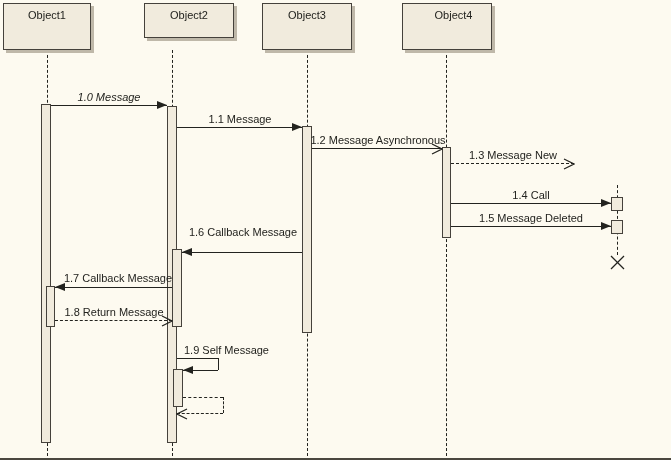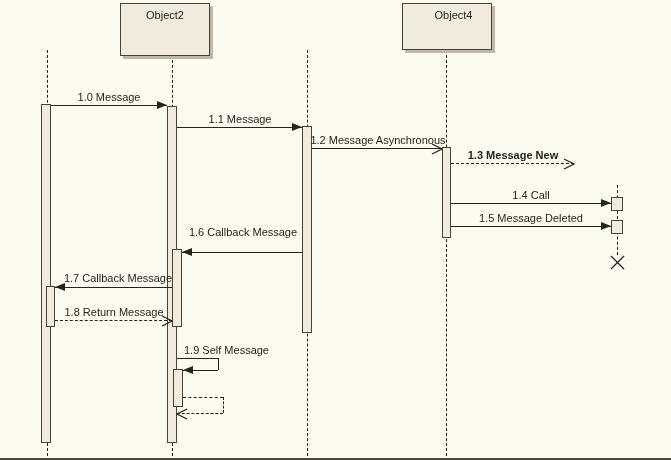--- a/index.html
+++ b/index.html
@@ -48,56 +48,62 @@
 <body>
 
 <div id="canvas">
 
   <div class="lifeline" style="left:47px;  top:50px;  height:406px;"></div>
   <div class="lifeline" style="left:172px; top:50px;  height:406px;"></div>
   <div class="lifeline" style="left:307px; top:50px;  height:406px;"></div>
   <div class="lifeline" style="left:446px; top:50px;  height:406px;"></div>
   <div class="lifeline" style="left:617px; top:185px; height:70px;"></div>
 
-  <div class="obj-box" style="left:120px; top:3px;   width:90px; height:53px;">
+  <div class="obj-box" style="left:3px;   top:3px;   width:88px; height:47px;">
+    <span class="obj-label">Object1</span>
+    </div>
+  <div class="obj-box" style="left:144px; top:3px;   width:90px; height:35px;">
     <span class="obj-label">Object2</span>
+    </div>
+  <div class="obj-box" style="left:262px; top:3px;   width:90px; height:47px;">
+    <span class="obj-label">Object3</span>
     </div>
   <div class="obj-box" style="left:402px; top:3px;   width:90px; height:47px;padding-left:13px;">
     <span class="obj-label">Object4</span>
     </div>
 
   <div class="activation" style="left:41px;  top:104px; width:10px; height:339px;"></div>
   <div class="activation" style="left:167px; top:106px; width:10px; height:337px;"></div>
   <div class="activation" style="left:302px; top:126px; width:10px; height:207px;"></div>
   <div class="activation" style="left:442px; top:147px; width:9px;  height:91px;"></div>
   <div class="activation" style="left:611px; top:197px; width:12px; height:14px;"></div>
   <div class="activation" style="left:611px; top:220px; width:12px; height:14px;"></div>
   <div class="activation" style="left:172px; top:249px; width:10px; height:78px;"></div>
   <div class="activation" style="left:46px;  top:286px; width:9px;  height:41px;"></div>
   <div class="activation" style="left:173px; top:369px; width:10px; height:38px;"></div>
 
   <div class="hline" style="left:51px; top:105px; width:116px;"></div>
   <div class="ah-r" style="left:157px; top:101px;"></div>
-  <div class="msg-label" style="left:109px; top:91px;">1.0 Message</div>
+  <div class="msg-label" style="left:109px; top:91px;font-style:italic;">1.0 Message</div>
 
   <div class="hline" style="left:177px; top:127px; width:125px;"></div>
   <div class="ah-r" style="left:292px; top:123px;"></div>
   <div class="msg-label" style="left:240px; top:113px;text-align:right;">1.1 Message</div>
 
   <div class="hline" style="left:312px; top:148px; width:130px;"></div>
   <svg class="open-ah" style="left:431px; top:143px;" width="12" height="12">
     <polyline points="1,1 11,6 1,11" fill="none" stroke="currentColor" stroke-width="1.2"></polyline>
     </svg>
   <div class="msg-label" style="left:378px; top:134px;">1.2 Message Asynchronous</div>
 
   <div class="hline dashed" style="left:451px; top:163px; width:123px;"></div>
   <svg class="open-ah" style="left:563px; top:158px;" width="12" height="12">
     <polyline points="1,1 11,6 1,11" fill="none" stroke="currentColor" stroke-width="1.2"></polyline>
     </svg>
-  <div class="msg-label" style="left:513px; top:149px;font-weight:bold;">1.3 Message New</div>
+  <div class="msg-label" style="left:513px; top:149px;">1.3 Message New</div>
 
   <div class="hline" style="left:451px; top:203px; width:160px;"></div>
   <div class="ah-r" style="left:601px; top:199px;"></div>
   <div class="msg-label" style="left:531px; top:189px;">1.4 Call</div>
 
   <div class="hline" style="left:451px; top:226px; width:160px;"></div>
   <div class="ah-r" style="left:601px; top:222px;"></div>
   <div class="msg-label" style="left:531px; top:212px;">1.5 Message Deleted</div>
 
   <svg class="x-term" style="left:610px; top:255px;" width="15" height="15">

